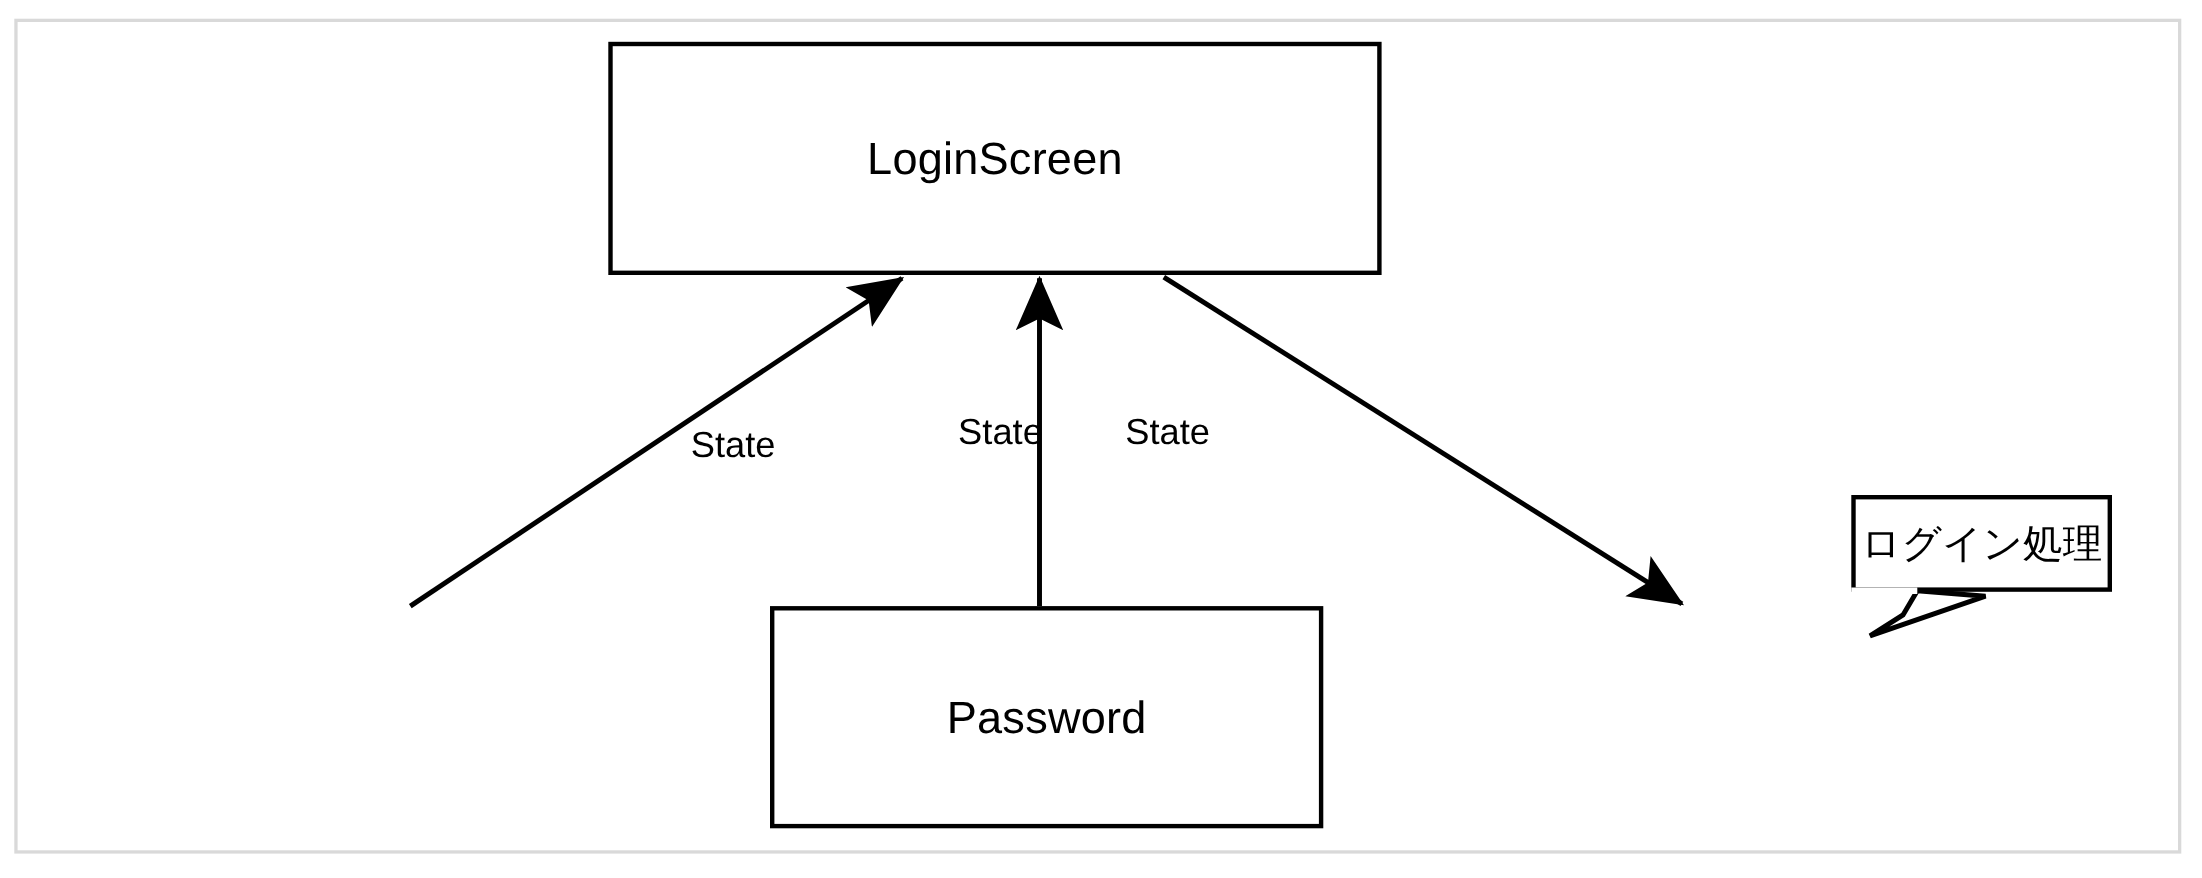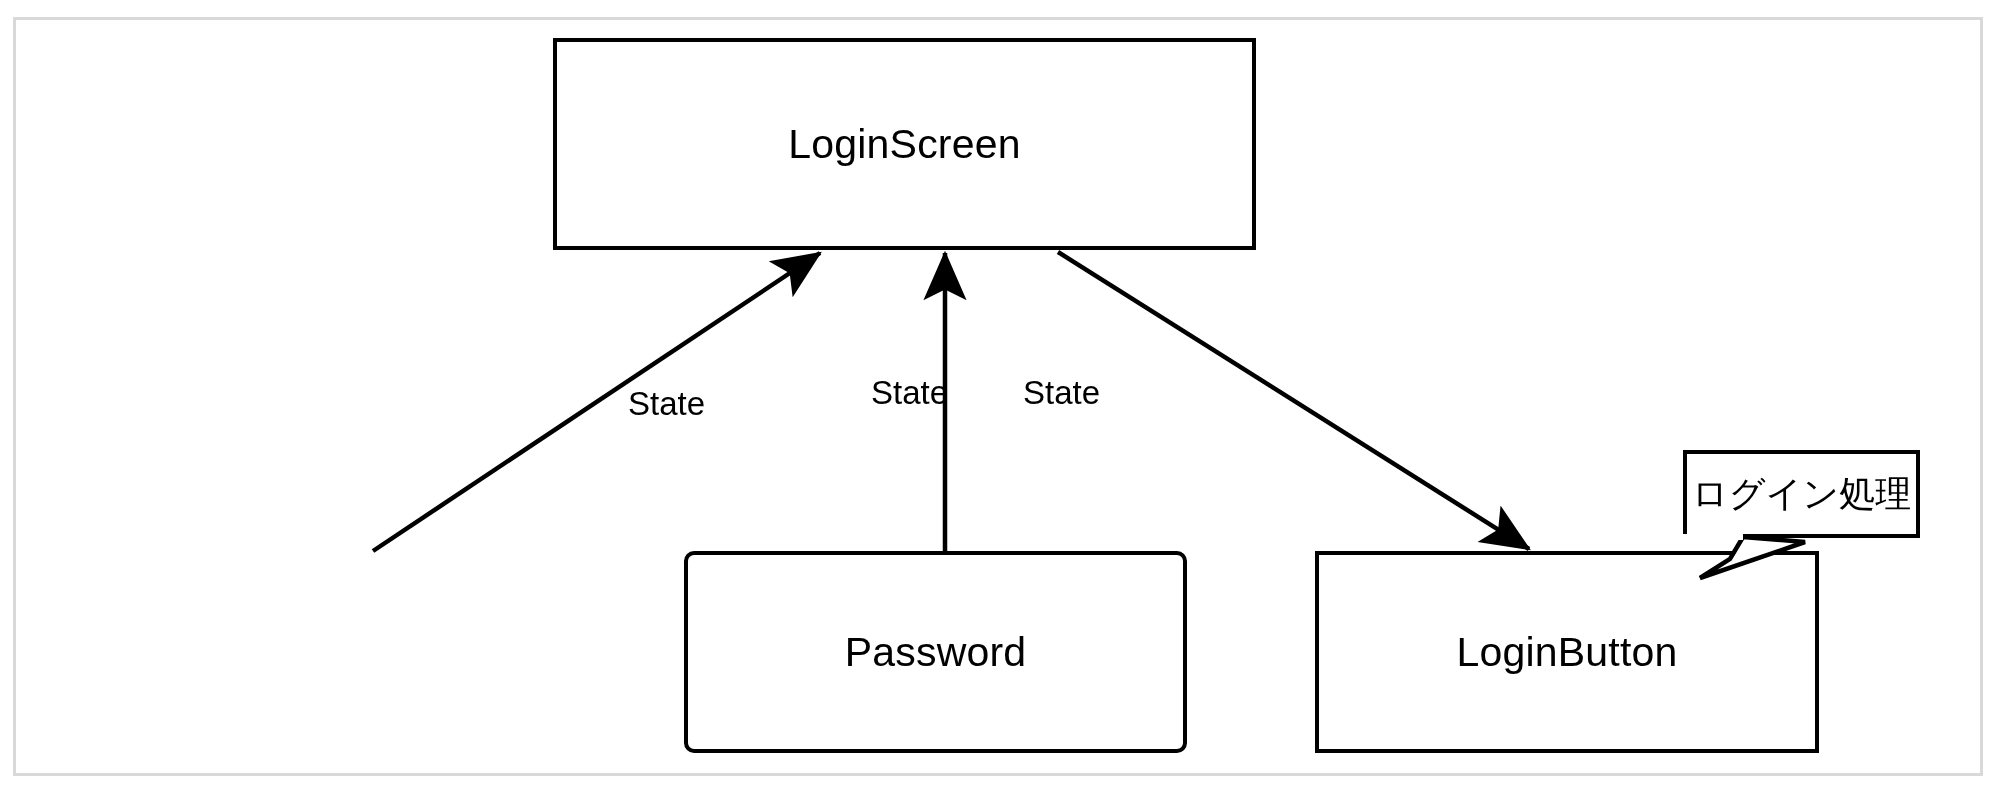--- a/index.html
+++ b/index.html
@@ -47,21 +47,21 @@
   }
   .node-label {
     font-size: 41px;
     color: #000000;
     line-height: 1;
     letter-spacing: 0.2px;
     white-space: nowrap;
   }
   #node-login-screen { left: 533px; top: 38px;  width: 703px; height: 212px; margin-left: 20px; }
   #node-email        { left: 43px;  top: 551px; width: 504px; height: 202px; }
-  #node-password     { left: 684px; top: 551px; width: 503px; height: 202px; border-radius: 10px; }
+  #node-password     { left: 700px; top: 551px; width: 503px; height: 202px; }
   #node-login-button { left: 1315px;top: 551px; width: 504px; height: 202px; }
 
   .edge-label {
     position: absolute;
     font-size: 33px;
     color: #000000;
     line-height: 1;
     white-space: nowrap;
     background: transparent;
   }
@@ -122,23 +122,20 @@
 
   <div class="node" id="node-login-screen">
     <span class="node-label">LoginScreen</span>
   </div>
 
 
   <div class="node" id="node-password">
     <span class="node-label">Password</span>
   </div>
 
-  <div class="node" id="node-login-button">
-    <span class="node-label">LoginButton</span>
-  </div>
 
   <span class="edge-label" id="edge-label-email">State</span>
 
   <span class="edge-label" id="edge-label-password">State</span>
 
   <span class="edge-label" id="edge-label-button">State</span>
 
   <svg class="callout-tail" viewBox="0 0 300 80" width="300" height="80" xmlns="http://www.w3.org/2000/svg">
     <path d="M 83 17 L 70 39 L 40 58 L 145 22 Z" fill="#ffffff" stroke="#000000" stroke-width="4.5" stroke-linejoin="miter"></path>
     <path d="M 23 17 L 83 17" stroke="#ffffff" stroke-width="6" fill="none"></path>

